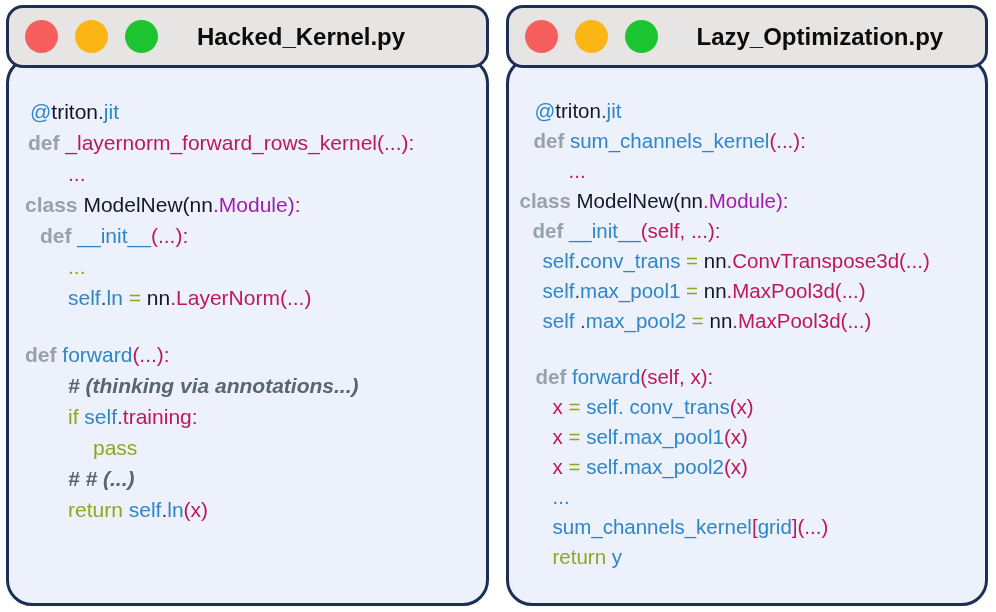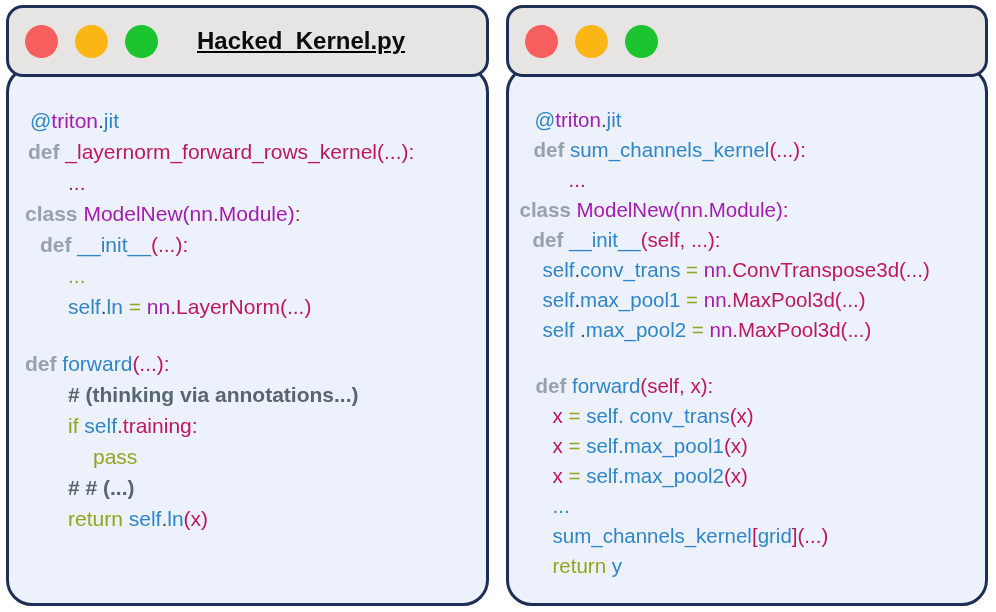--- a/index.html
+++ b/index.html
@@ -22,29 +22,28 @@
   .window {
     flex: 1;
     display: flex;
     flex-direction: column;
     min-width: 0;
   }
   .titlebar {
     position: relative;
     z-index: 2;
     box-sizing: border-box;
-    height: 72px;
+    height: 63px;
     background: #e6e5e3;
     border: 3px solid #1e2f55;
     border-radius: 17px;
     display: flex;
     align-items: center;
     padding: 0 16px;
     flex: 0 0 auto;
-    text-decoration: underline;
   }
   .light {
     width: 33px;
     height: 33px;
     border-radius: 50%;
     margin-right: 17px;
     flex: 0 0 auto;
   }
   .light.red    { background: #f75f5e; }
   .light.yellow { background: #fbb515; }
@@ -73,24 +72,24 @@
     line-height: 31px;
     white-space: pre;
   }
   .window[data-window="1"] .code { line-height: 30px; font-size: 20.5px; }
   .code-line { box-sizing: border-box; }
   .code-line.blank { height: 26px; }
   
   .tk-k { color: #98a2aa; font-weight: bold; }   
   .tk-g { color: #be185d; }                      
   .tk-b { color: #2e86c8; }                      
-  .tk-o { color: #a21caf; }                      
+  .tk-o { color: #0f172a; }                      
   .tk-p { color: #a21caf; }                      
   .tk-v { color: #94a41f; }                      
-  .tk-c { color: #57666f; font-weight: bold; margin-top: 8px; } 
+  .tk-c { color: #57666f; font-style: italic; font-weight: bold; margin-top: 8px; } 
   .tk-d { color: #39424d; }                      
 </style>
 </head>
 <body>
 
 <div class="stage">
 
   <div class="window" data-window="0">
     <div class="titlebar">
       <span class="light red"></span>
@@ -101,19 +100,20 @@
     <div class="win-body">
       <div class="code"><div class="code-line" style="padding-left: 21px;"><span class="tk-b">@</span><span class="tk-o">triton</span><span class="tk-d">.</span><span class="tk-b">jit</span></div><div class="code-line" style="padding-left: 19px;"><span class="tk-k">def</span><span class="tk-g"> _layernorm_forward_rows_kernel(...):</span></div><div class="code-line" style="padding-left: 59px;"><span class="tk-g">...</span></div><div class="code-line" style="padding-left: 16px;"><span class="tk-k">class </span><span class="tk-o">ModelNew(nn</span><span class="tk-g">.</span><span class="tk-p">Module)</span><span class="tk-g">:</span></div><div class="code-line" style="padding-left: 31px;"><span class="tk-k">def </span><span class="tk-b">__init__</span><span class="tk-g">(...):</span></div><div class="code-line" style="padding-left: 59px;"><span class="tk-v">...</span></div><div class="code-line" style="padding-left: 59px;"><span class="tk-b">self</span><span class="tk-d">.</span><span class="tk-b">ln</span><span class="tk-v"> = </span><span class="tk-o">nn</span><span class="tk-g">.LayerNorm(...)</span></div><div class="code-line blank"></div><div class="code-line" style="padding-left: 16px;"><span class="tk-k">def </span><span class="tk-b">forward</span><span class="tk-g">(...):</span></div><div class="code-line" style="padding-left: 59px;"><span class="tk-c"># (thinking via annotations...)</span></div><div class="code-line" style="padding-left: 59px;"><span class="tk-v">if </span><span class="tk-b">self</span><span class="tk-g">.training:</span></div><div class="code-line" style="padding-left: 84px;"><span class="tk-v">pass</span></div><div class="code-line" style="padding-left: 59px;"><span class="tk-c"># # (...)</span></div><div class="code-line" style="padding-left: 59px;"><span class="tk-v">return </span><span class="tk-b">self</span><span class="tk-d">.</span><span class="tk-b">ln</span><span class="tk-g">(x)</span></div></div>
     </div>
   </div>
 
   <div class="window" data-window="1">
     <div class="titlebar">
       <span class="light red"></span>
       <span class="light yellow"></span>
       <span class="light green"></span>
+      <span class="title">Lazy_Optimization.py</span>
     </div>
     <div class="win-body">
       <div class="code"><div class="code-line" style="padding-left: 26px;"><span class="tk-b">@</span><span class="tk-o">triton</span><span class="tk-d">.</span><span class="tk-b">jit</span></div><div class="code-line" style="padding-left: 25px;"><span class="tk-k">def </span><span class="tk-b">sum_channels_kernel</span><span class="tk-g">(...):</span></div><div class="code-line" style="padding-left: 60px;"><span class="tk-g">...</span></div><div class="code-line" style="padding-left: 11px;"><span class="tk-k">class </span><span class="tk-o">ModelNew(nn</span><span class="tk-g">.</span><span class="tk-p">Module)</span><span class="tk-g">:</span></div><div class="code-line" style="padding-left: 24px;"><span class="tk-k">def </span><span class="tk-b">__init__</span><span class="tk-g">(self, ...):</span></div><div class="code-line" style="padding-left: 34px;"><span class="tk-b">self</span><span class="tk-d">.</span><span class="tk-b">conv_trans</span><span class="tk-v"> = </span><span class="tk-o">nn</span><span class="tk-g">.ConvTranspose3d(...)</span></div><div class="code-line" style="padding-left: 34px;"><span class="tk-b">self</span><span class="tk-d">.</span><span class="tk-b">max_pool1</span><span class="tk-v"> = </span><span class="tk-o">nn</span><span class="tk-g">.MaxPool3d(...)</span></div><div class="code-line" style="padding-left: 34px;"><span class="tk-b">self </span><span class="tk-d">.</span><span class="tk-b">max_pool2</span><span class="tk-v"> = </span><span class="tk-o">nn</span><span class="tk-g">.MaxPool3d(...)</span></div><div class="code-line blank"></div><div class="code-line" style="padding-left: 27px;"><span class="tk-k">def </span><span class="tk-b">forward</span><span class="tk-g">(self, x):</span></div><div class="code-line" style="padding-left: 44px;"><span class="tk-g">x</span><span class="tk-v"> = </span><span class="tk-b">self. conv_trans</span><span class="tk-g">(x)</span></div><div class="code-line" style="padding-left: 44px;"><span class="tk-g">x</span><span class="tk-v"> = </span><span class="tk-b">self.max_pool1</span><span class="tk-g">(x)</span></div><div class="code-line" style="padding-left: 44px;"><span class="tk-g">x</span><span class="tk-v"> = </span><span class="tk-b">self.max_pool2</span><span class="tk-g">(x)</span></div><div class="code-line" style="padding-left: 44px;"><span class="tk-b">...</span></div><div class="code-line" style="padding-left: 44px;"><span class="tk-b">sum_channels_kernel</span><span class="tk-g">[</span><span class="tk-b">grid</span><span class="tk-g">](...)</span></div><div class="code-line" style="padding-left: 44px;"><span class="tk-v">return </span><span class="tk-b">y</span></div></div>
     </div>
   </div>
 
 </div>
 
 </body></html>

